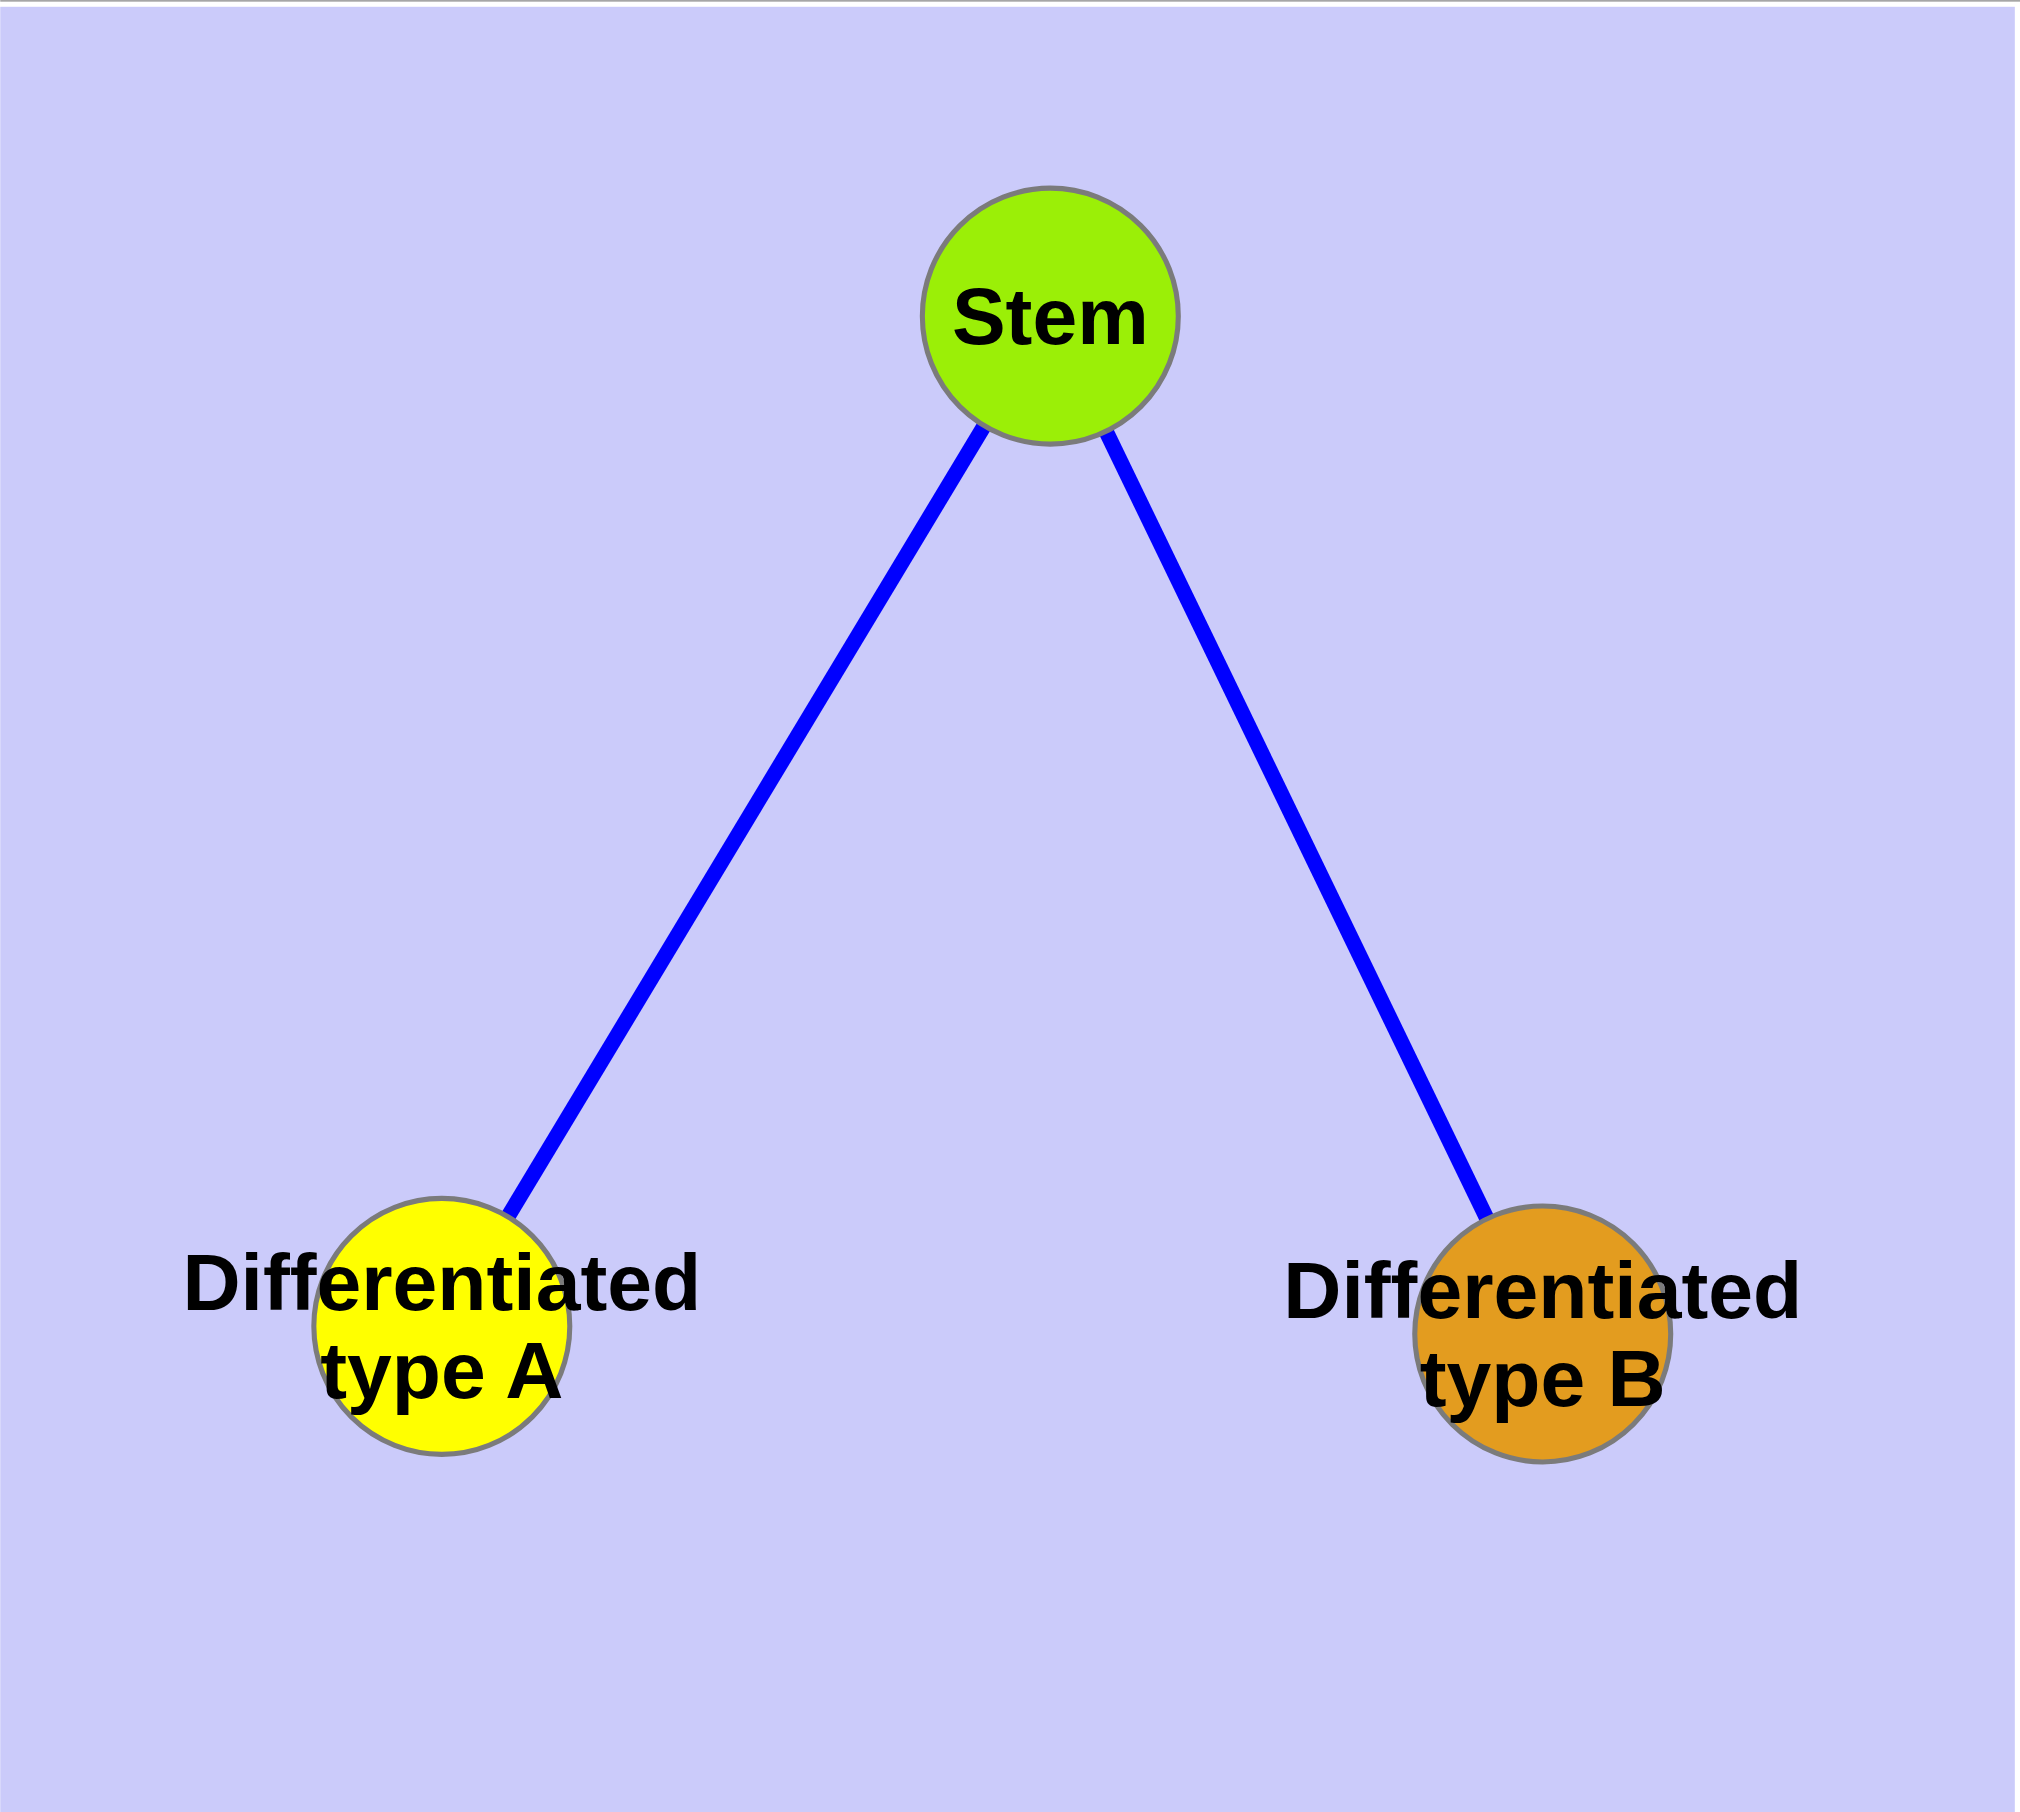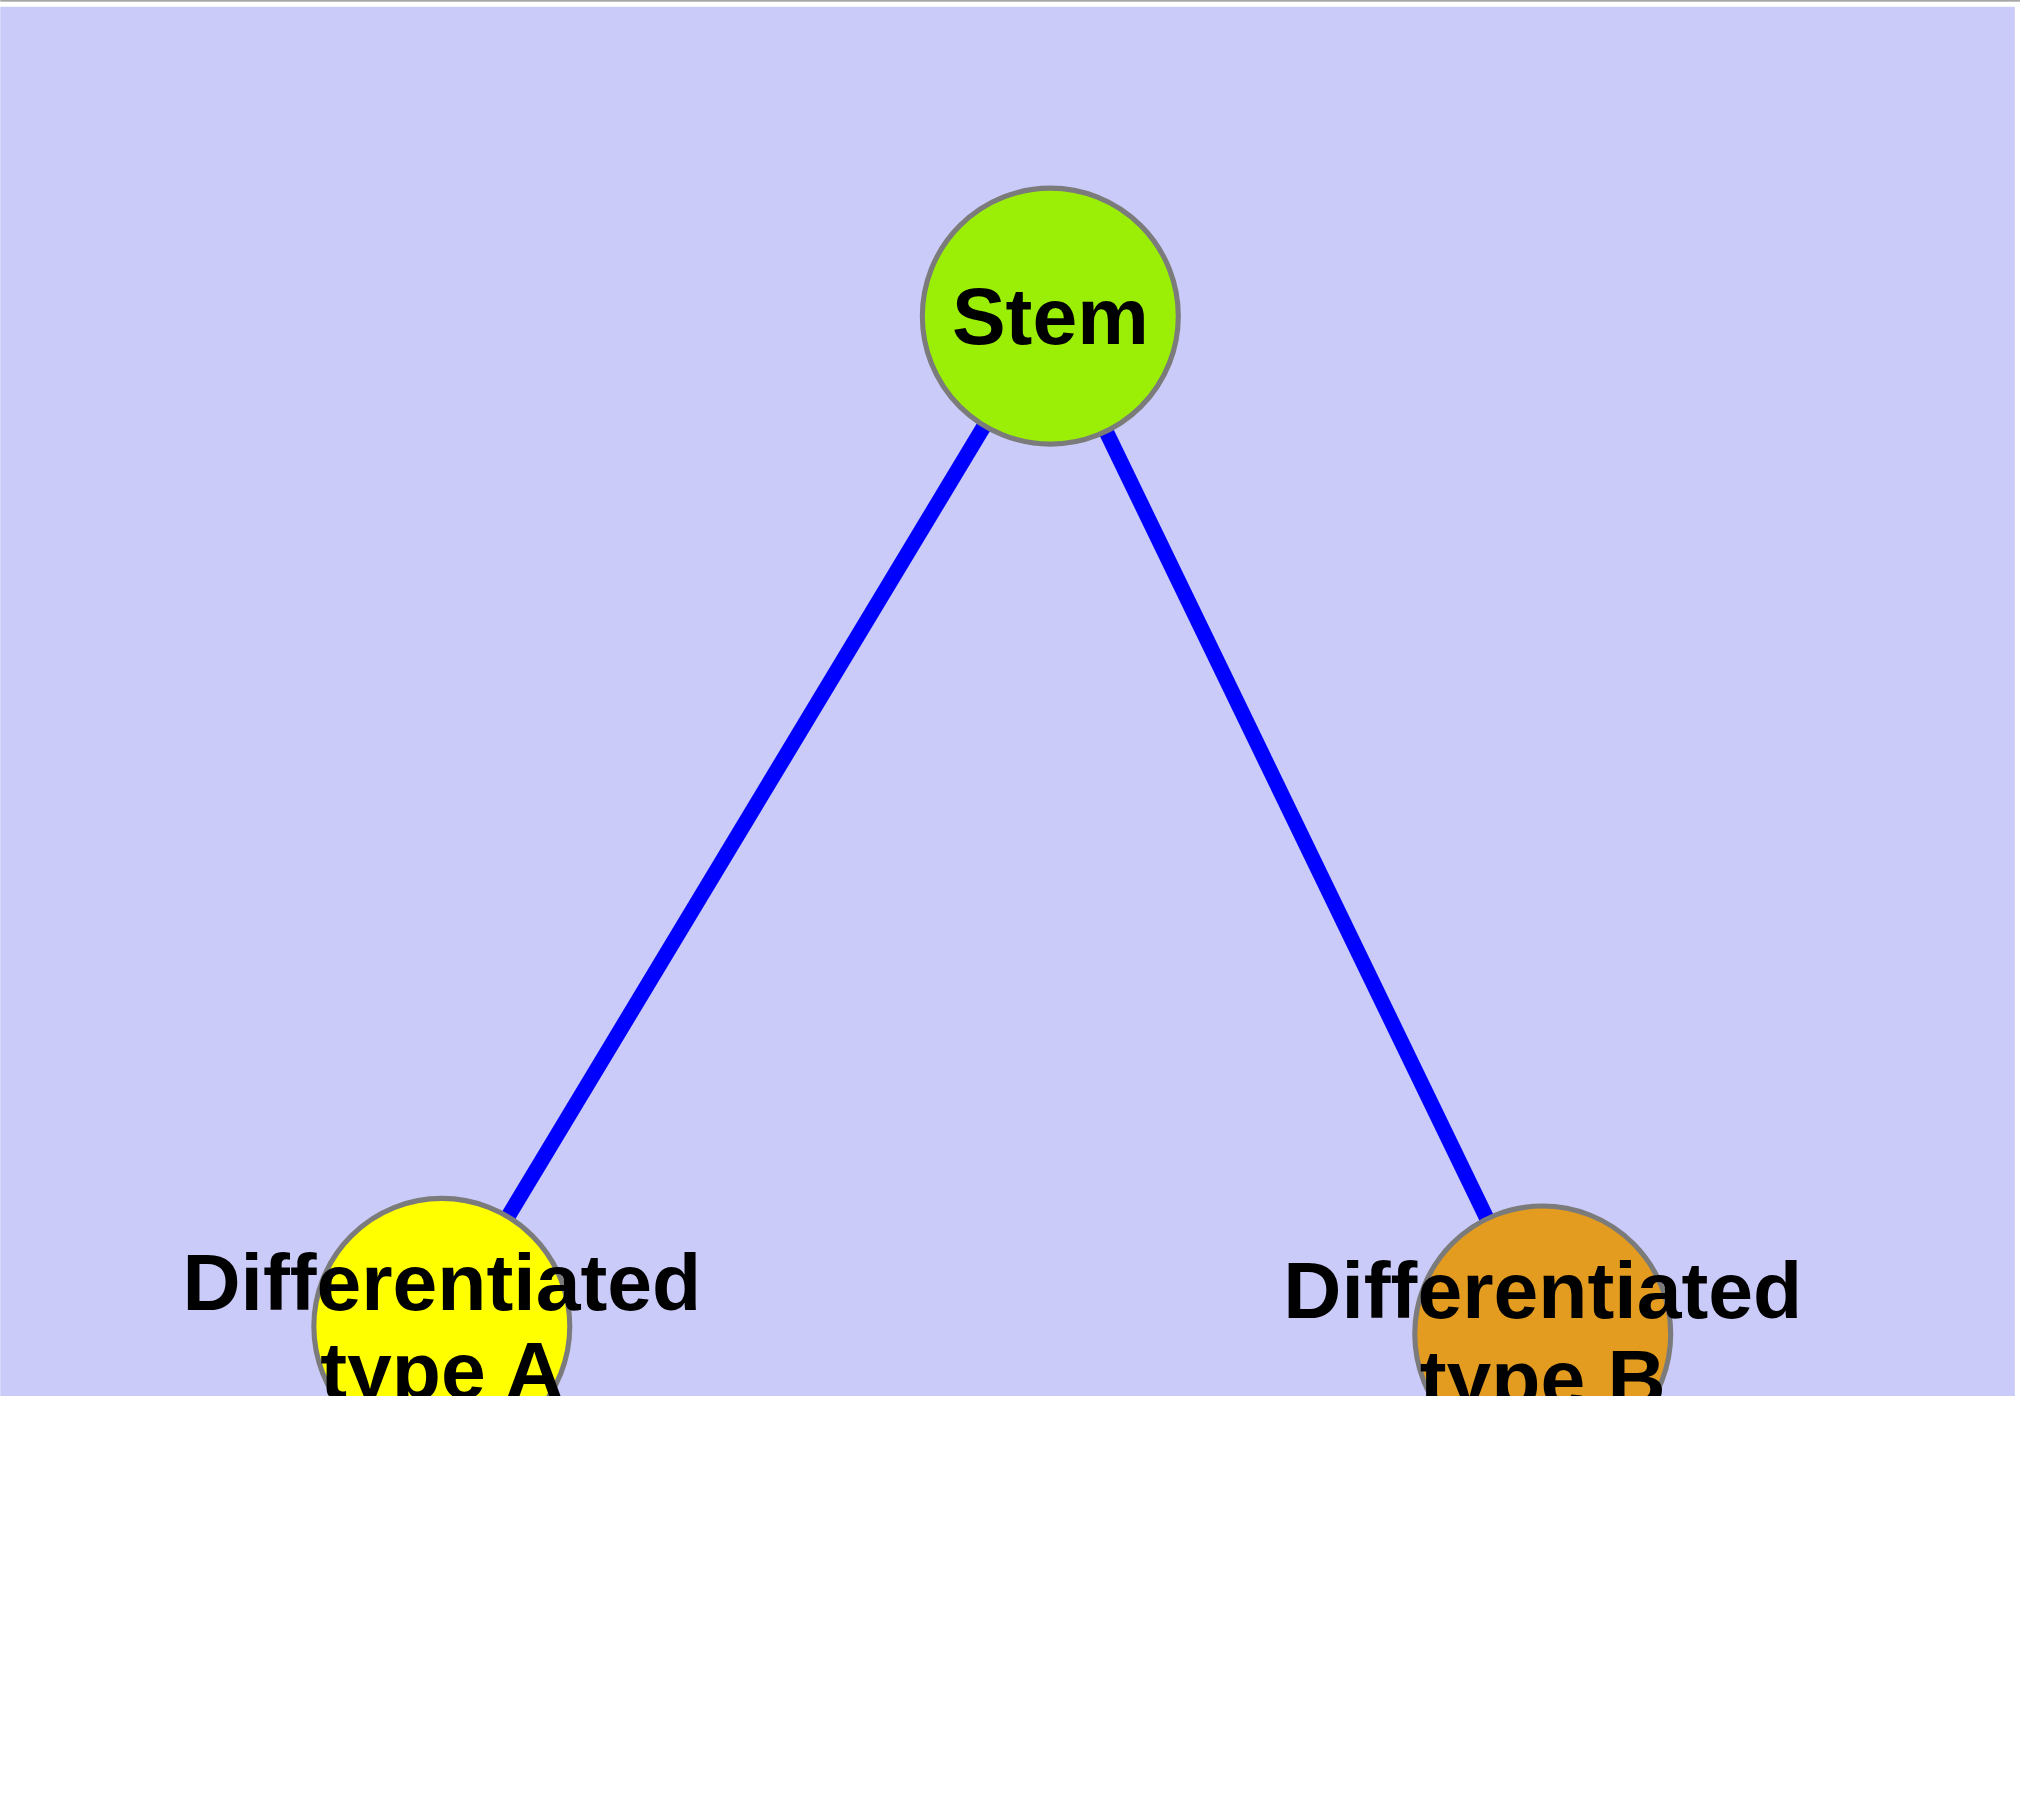--- a/index.html
+++ b/index.html
@@ -3,21 +3,21 @@
 <meta charset="utf-8">
 <style>
   html, body {
     margin: 0;
     padding: 0;
     background: #FFFFFF;
   }
   #stage {
     position: relative;
     width: 2021px;
-    height: 1396px;
+    height: 1812px;
     overflow: hidden;
     font-family: "Liberation Sans", sans-serif;
   }
   svg { display: block; }
   .edge {
     stroke-width: 18px;
     stroke-linecap: butt;
     fill: none;
   }
   .node-circle {

